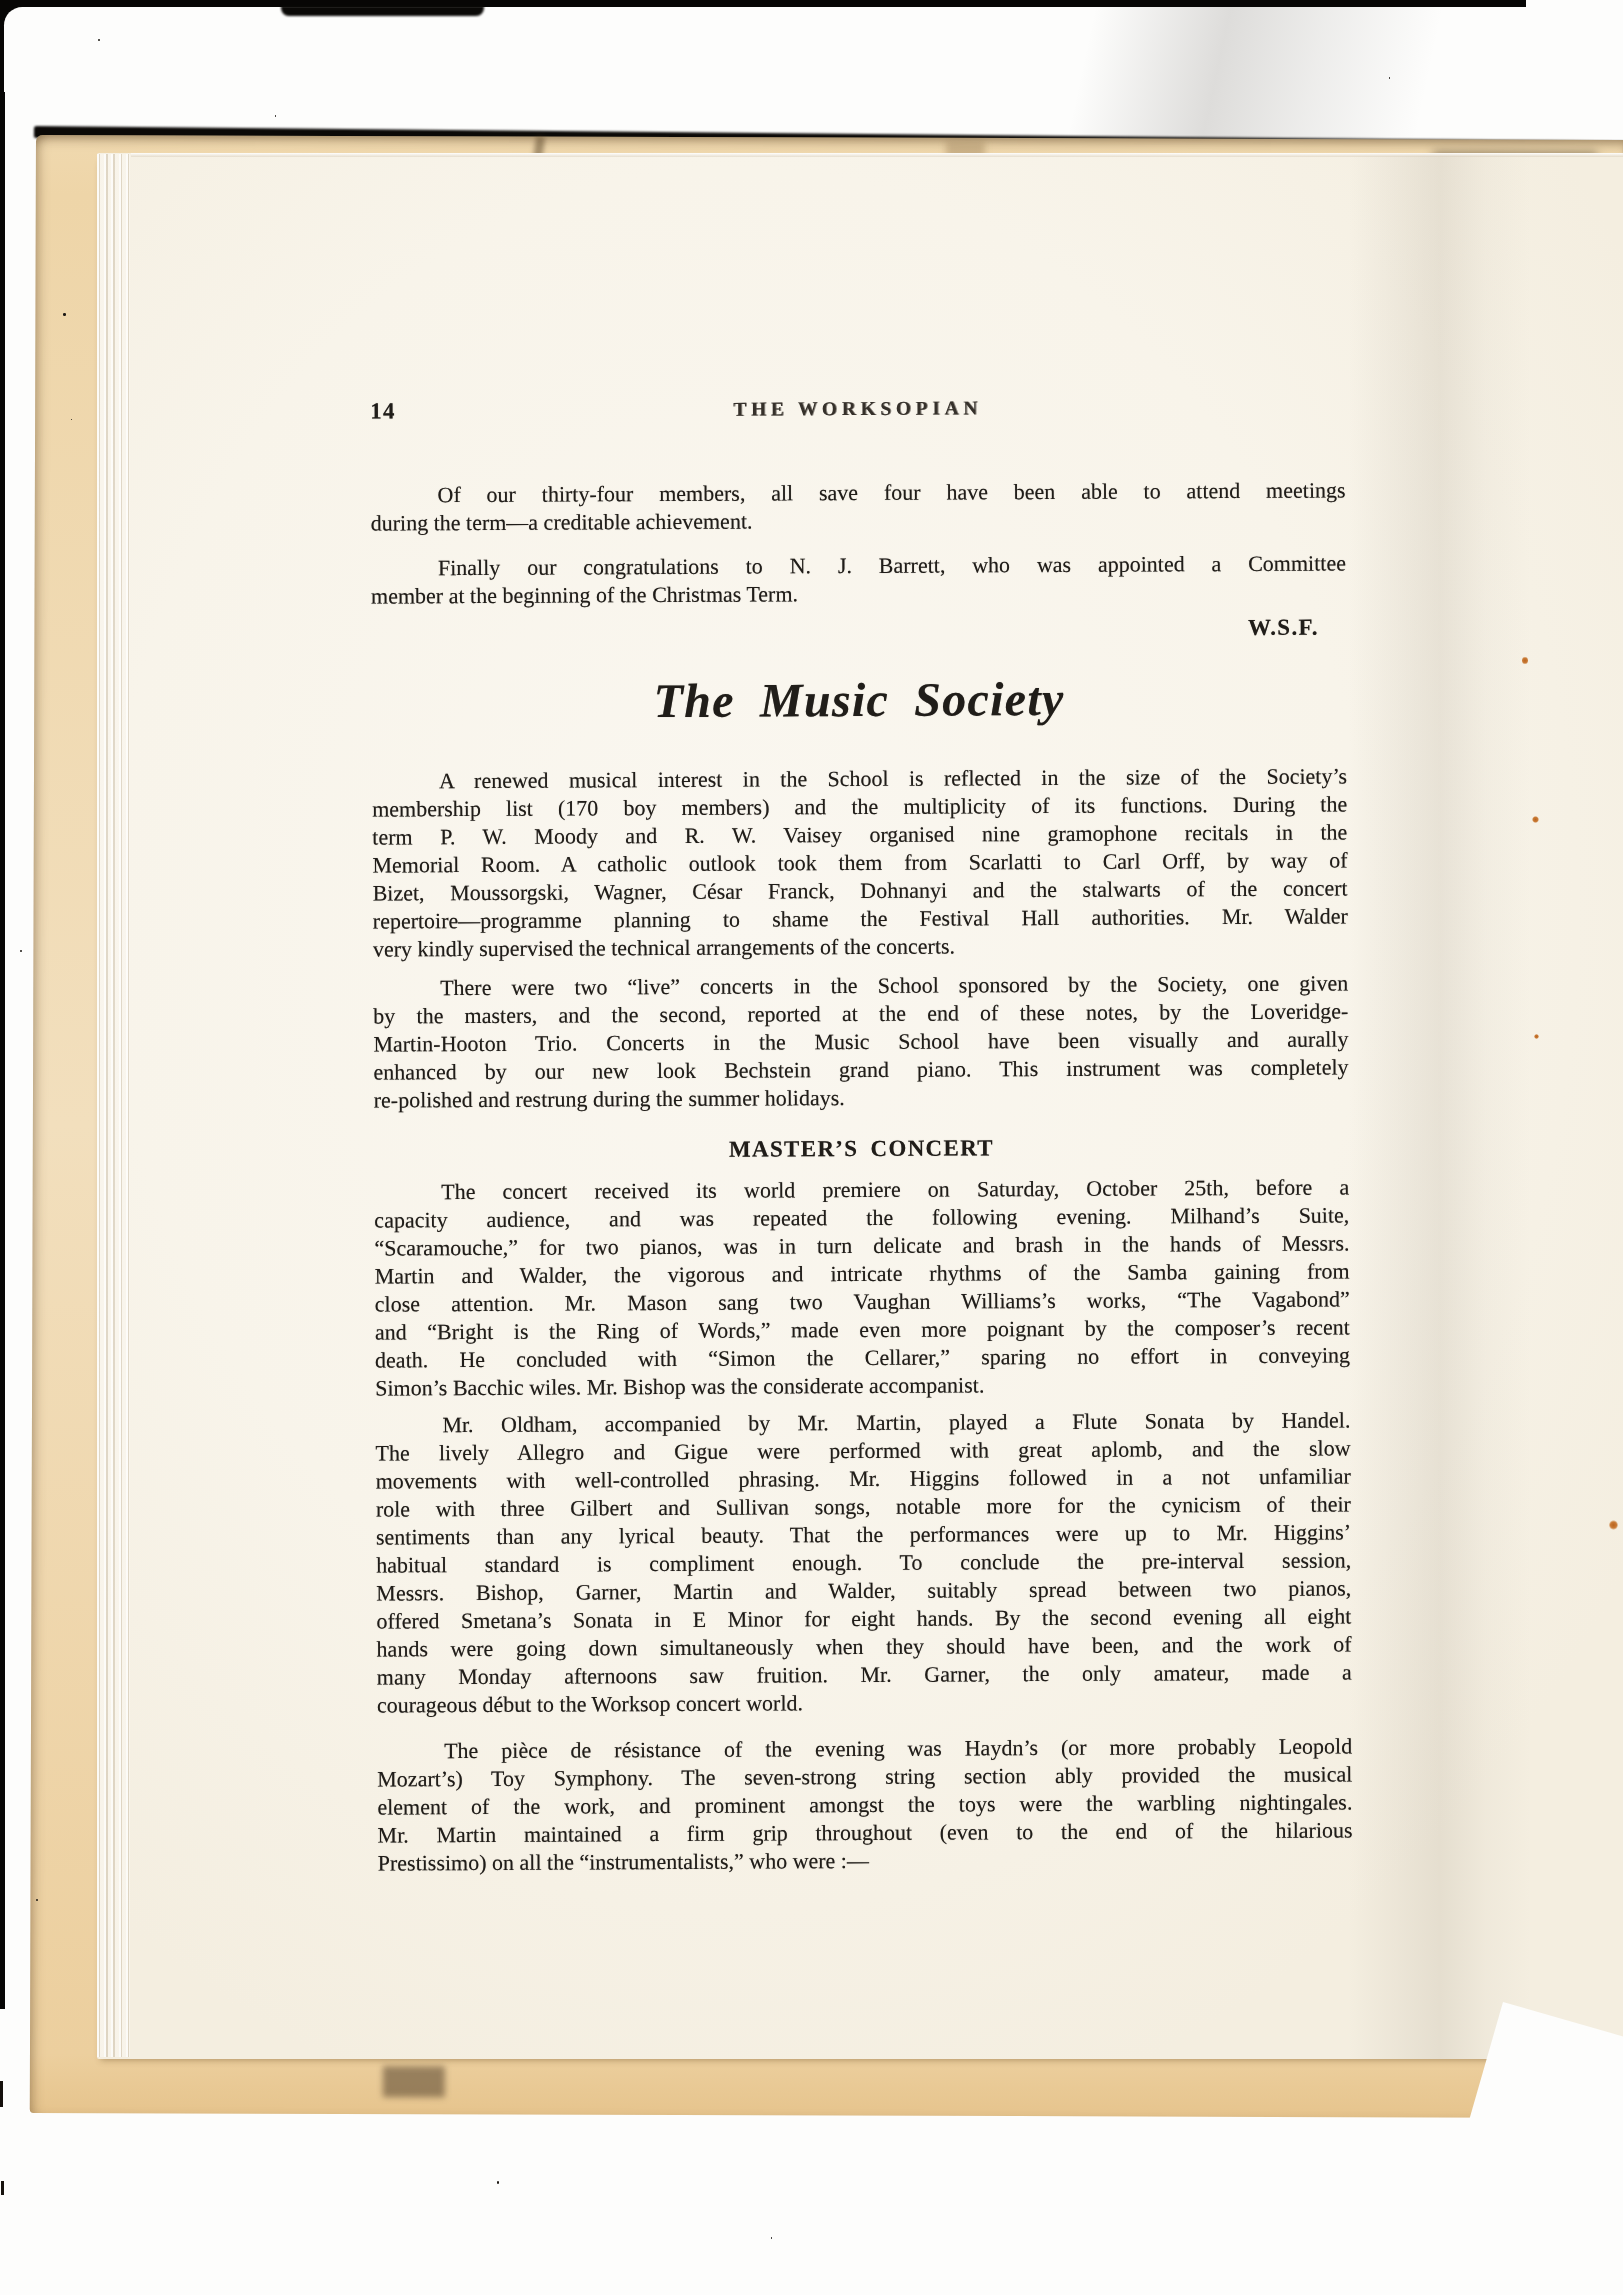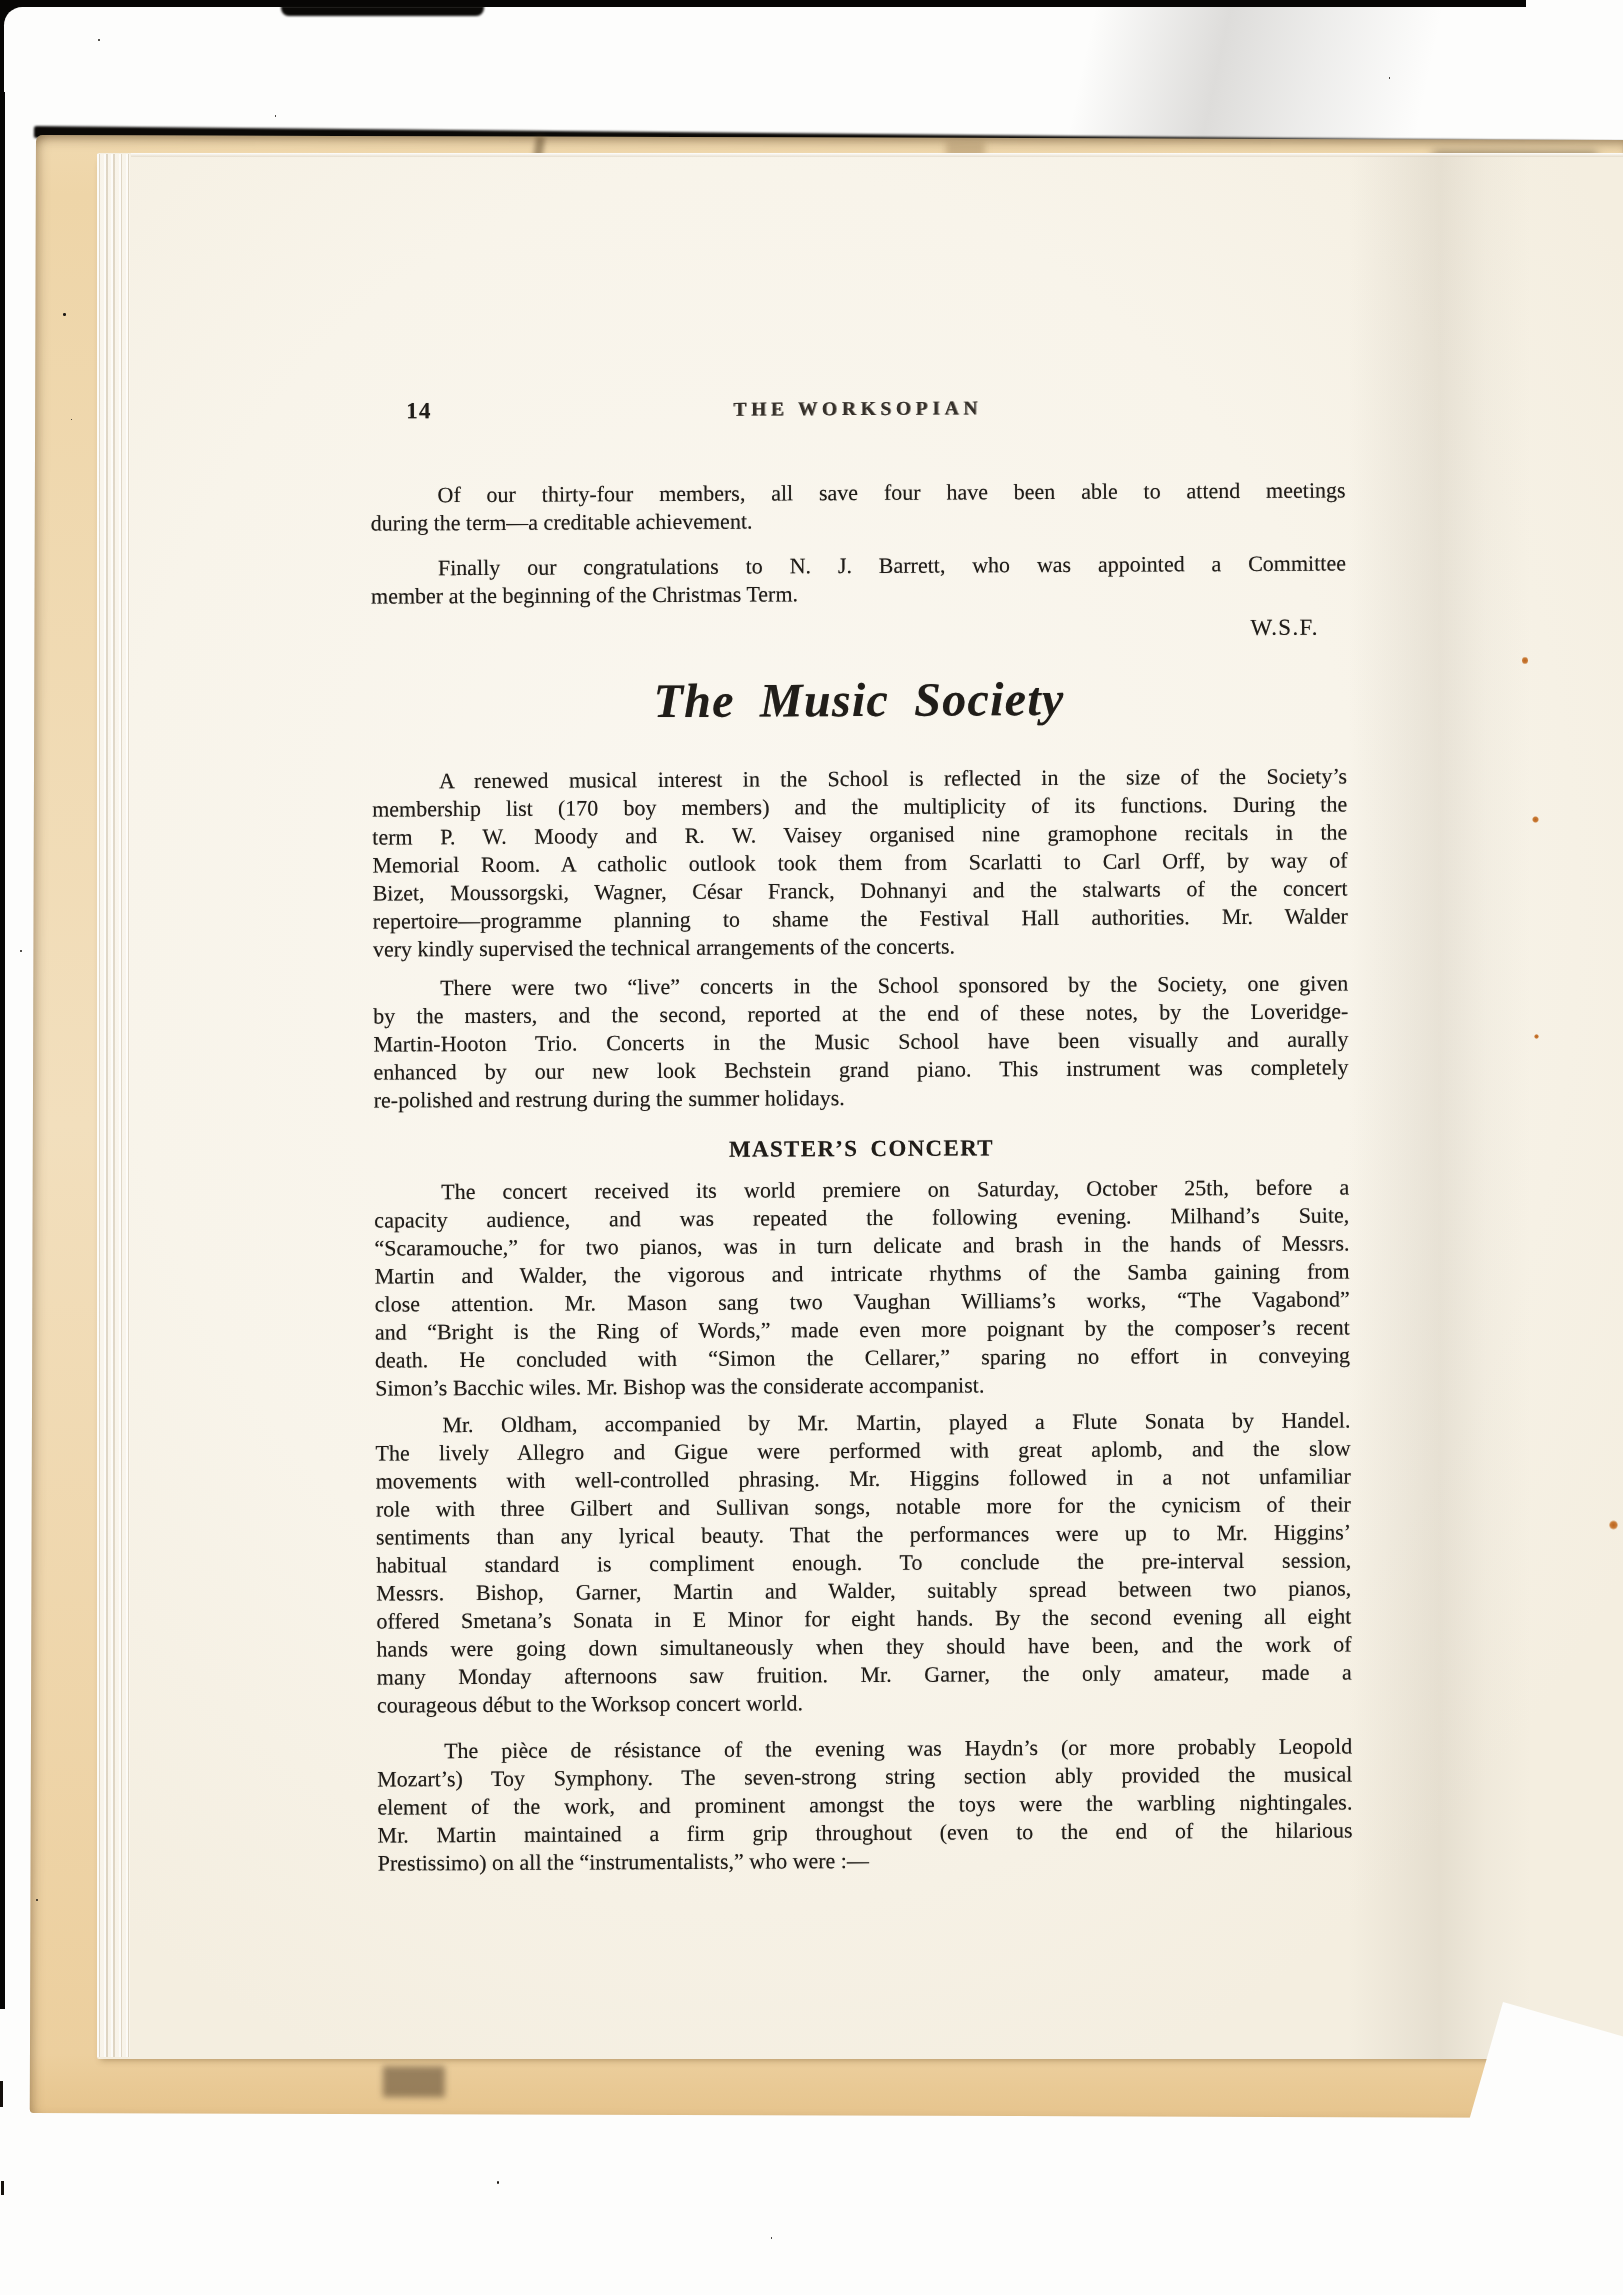--- a/index.html
+++ b/index.html
@@ -50,28 +50,28 @@
   #fox1 { left:1522px; top:656px; width:5.9px;  height:8.5px; }
   #fox2 { left:1532px; top:816px; width:7.2px; height:7.2px; }
   #fox3 { left:1534px; top:1034px; width:4.6px;  height:4.6px; }
   #fox4 { left:1609px; top:1520px; width:8.5px; height:9.8px; }
   .speck { background:#1c1814; border-radius:50%; }
 
   
   #text-layer { left:370px; top:391px; width:975px; height:1532px;
     transform:rotate(-0.3deg); transform-origin:50% 0;
     color:#201d19; text-shadow:0 0 0.7px rgba(35,30,25,0.55); }
-  #page-num { left:0; top:5.2px; font-size:23px; font-weight:bold; letter-spacing:1.3px;margin-left:36px; }
+  #page-num { left:0; top:5.2px; font-size:23px; font-weight:bold; letter-spacing:1.3px; }
   #running-header { left:0; top:6.5px; width:100%; text-align:center; font-size:19.6px; font-weight:bold;
     letter-spacing:4.6px; color:#35302a; text-shadow:1px 0 0 rgba(55,48,42,0.55); }
   .para { left:0; width:975px; font-size:22px; line-height:28px; }
   .para .ln { text-align:justify; text-align-last:justify; }
   .para .ln:first-child { text-indent:67px; }
   .para .ln:last-child { text-align-last:left; }
-  #wsf { right:27.5px; top:226px; font-size:23px; font-weight:normal; letter-spacing:1.3px; }
+  #wsf { right:27.5px; top:226px; font-size:23px; font-weight:bold; letter-spacing:1.3px; }
   #title { left:0; top:281px; width:100%; text-align:center; font-style:italic; font-weight:bold;
     font-size:48px; line-height:55px; letter-spacing:1.3px; word-spacing:11.8px; }
   #subheading { left:0; top:745px; width:100%; text-align:center; font-weight:bold;
     font-size:23px; letter-spacing:1.3px; word-spacing:5.2px; }
   #paraA { top:88px; }
   #paraB { top:161px; }
   #paraC { top:374px; }
   #paraD { top:581px; }
   #paraE { top:785px; }
   #paraF { top:1018px; }

